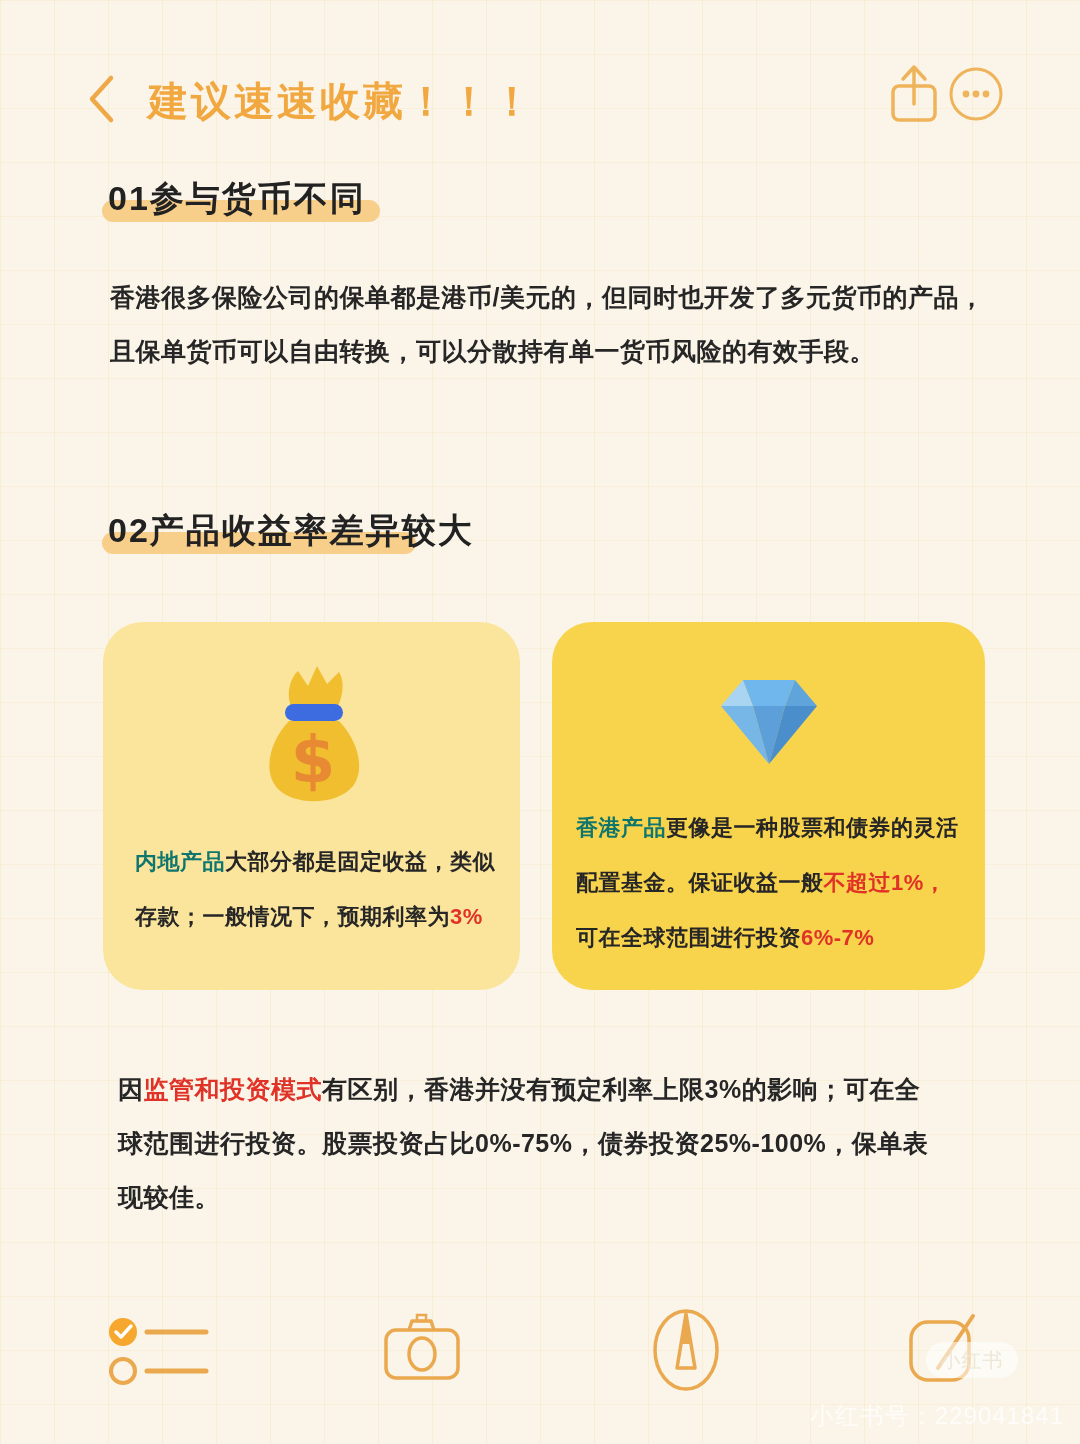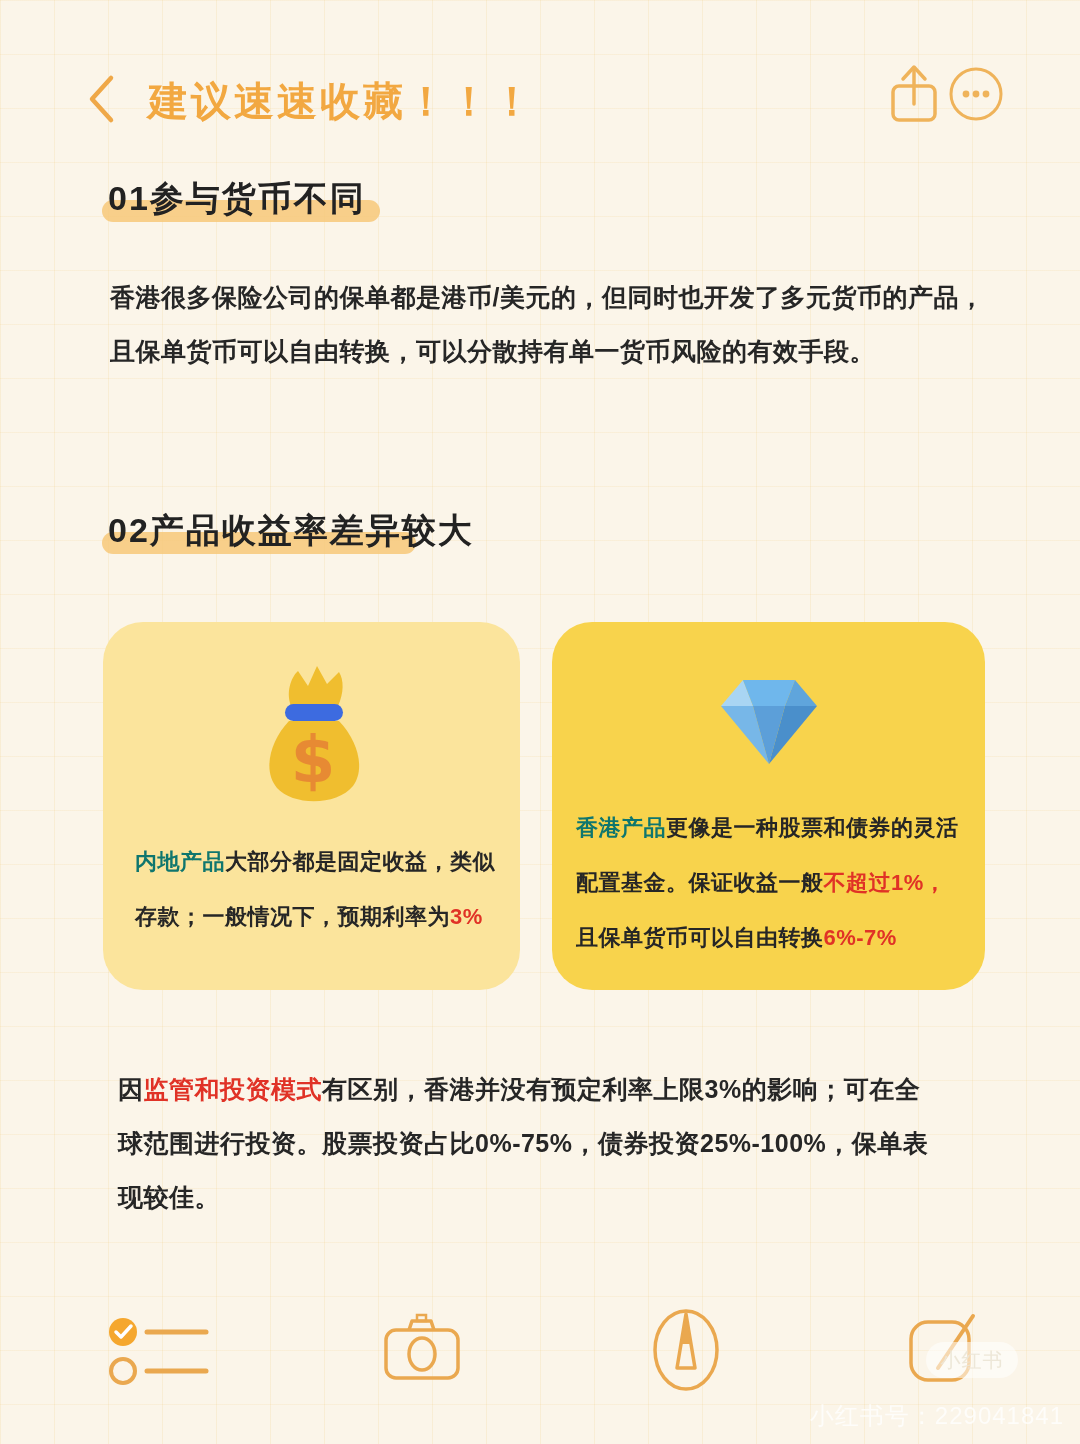--- a/index.html
+++ b/index.html
@@ -93,21 +93,21 @@
 <div class="abs card card-right">
   <svg class="abs" style="left:157px;top:48px;" width="120" height="100" viewBox="0 0 120 100">
     <polygon points="12,36 34,10 44,36" fill="#A9D5F3"></polygon>
     <polygon points="34,10 86,10 76,36 44,36" fill="#6FB7EC"></polygon>
     <polygon points="86,10 108,36 76,36" fill="#5FA5DC"></polygon>
     <polygon points="12,36 44,36 60,94" fill="#77B7E8"></polygon>
     <polygon points="44,36 76,36 60,94" fill="#5C9FD9"></polygon>
     <polygon points="76,36 108,36 60,94" fill="#4A8FCB"></polygon>
   </svg>
   <div class="abs cardtext" style="left:24px;top:178px;width:388px;">
-    <span class="cardred">香港产品</span><span>更像是一种股票和债券的灵活配置基金。保证收益一般</span><span class="red">不超过1%，</span><span>且保单货币可以自由转换</span><span class="red">6%-7%</span>
+    <span class="cardred">香港产品</span><span>更像是一种股票和债券的灵活配置基金。保证收益一般</span><span class="red">不超过1%，</span><span>可在全球范围进行投资</span><span class="red">6%-7%</span>
   </div>
 </div>
 
 <div class="abs para" style="left:118px;top:1062px;width:824px;">
   <span>因</span><span class="red">监管和投资模式</span><span>有区别，香港并没有预定利率上限3%的影响；可在全球范围进行投资。股票投资占比0%-75%，债券投资25%-100%，保单表现较佳。</span>
 </div>
 
 <div class="abs" style="left:106px;top:1316px;">
   <svg width="104" height="70" viewBox="0 0 104 70">
     <circle cx="17" cy="16" r="14" fill="#F5A72E"></circle>

